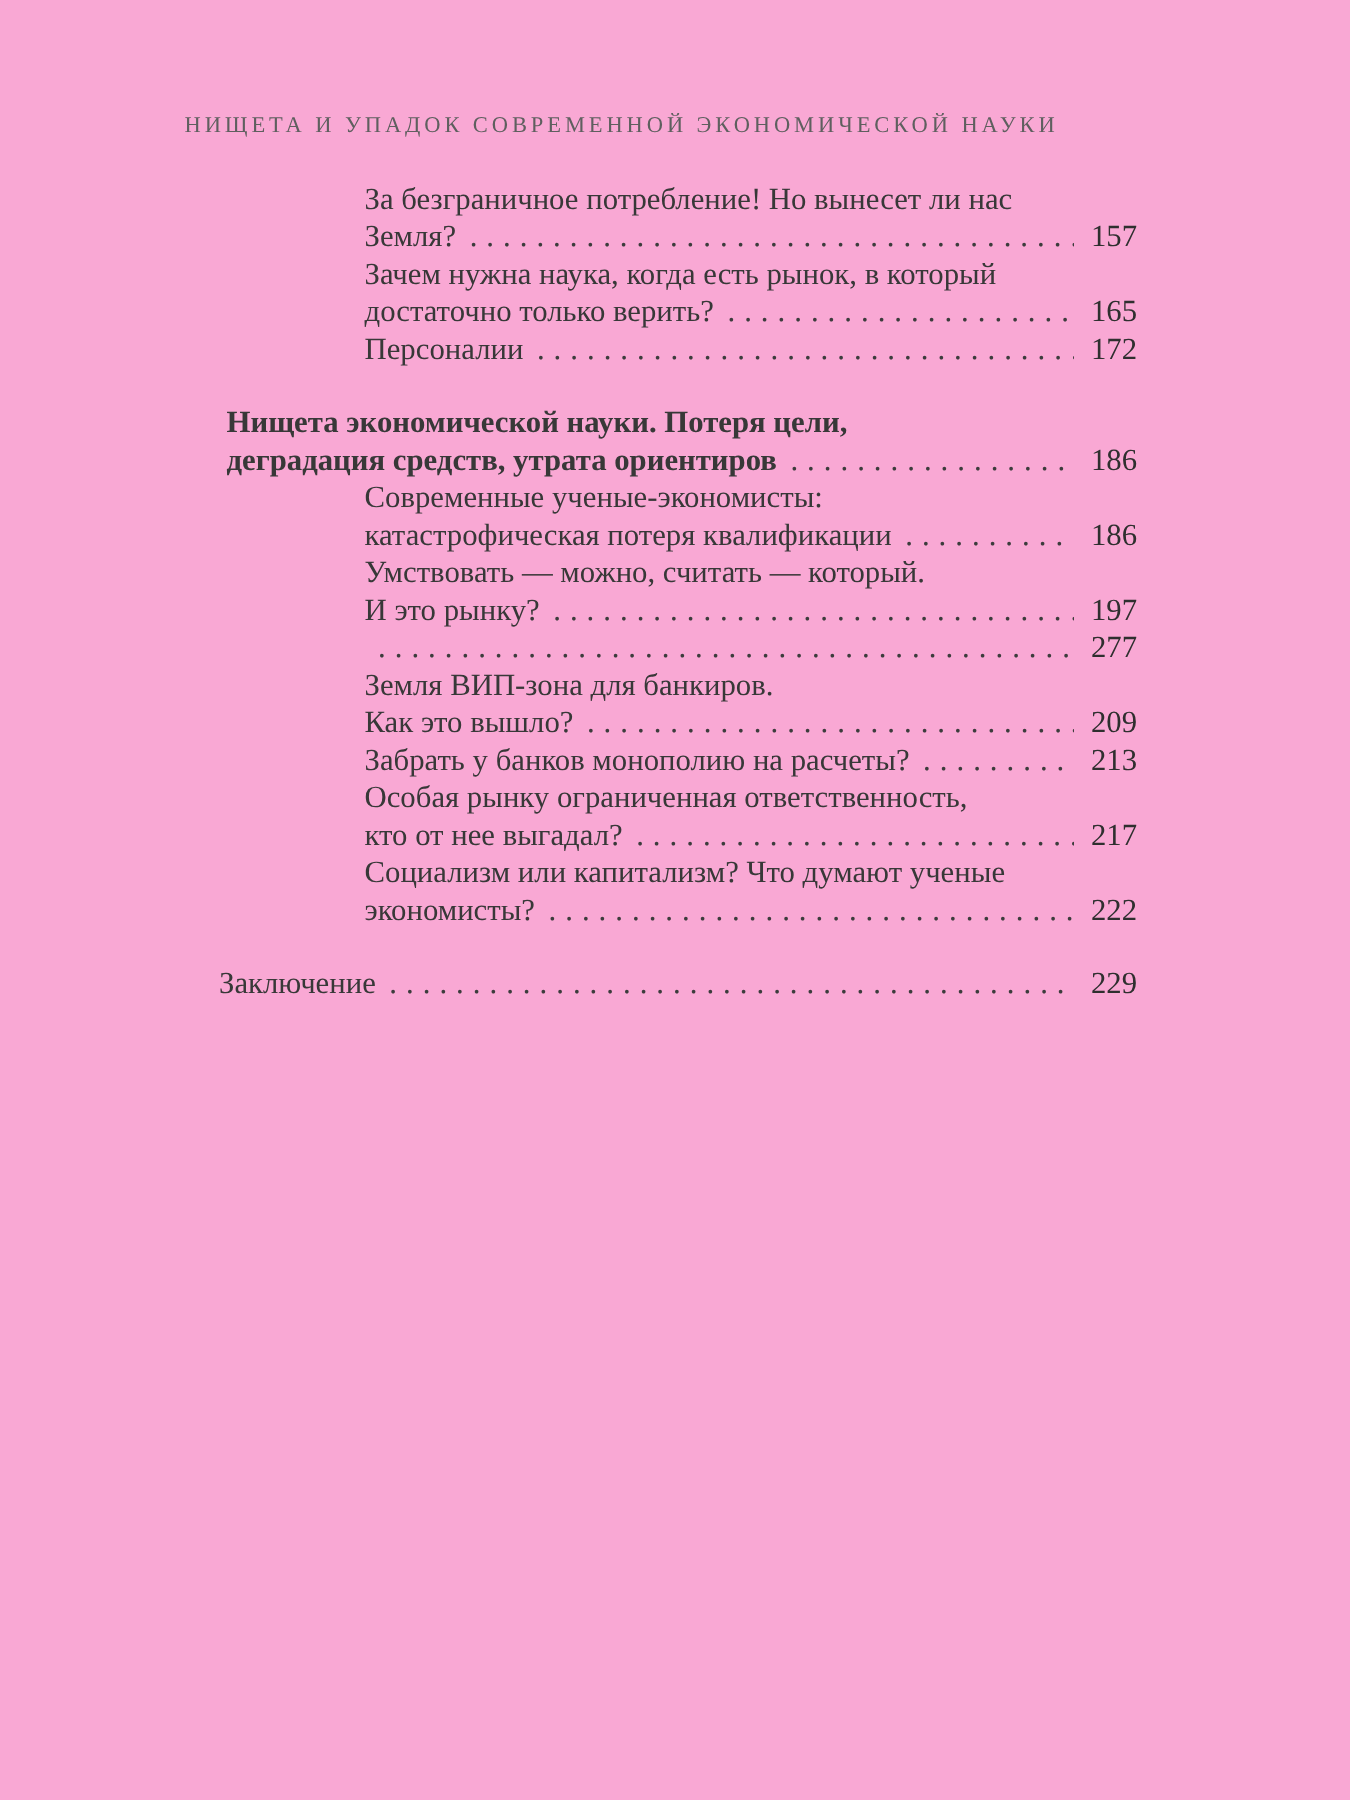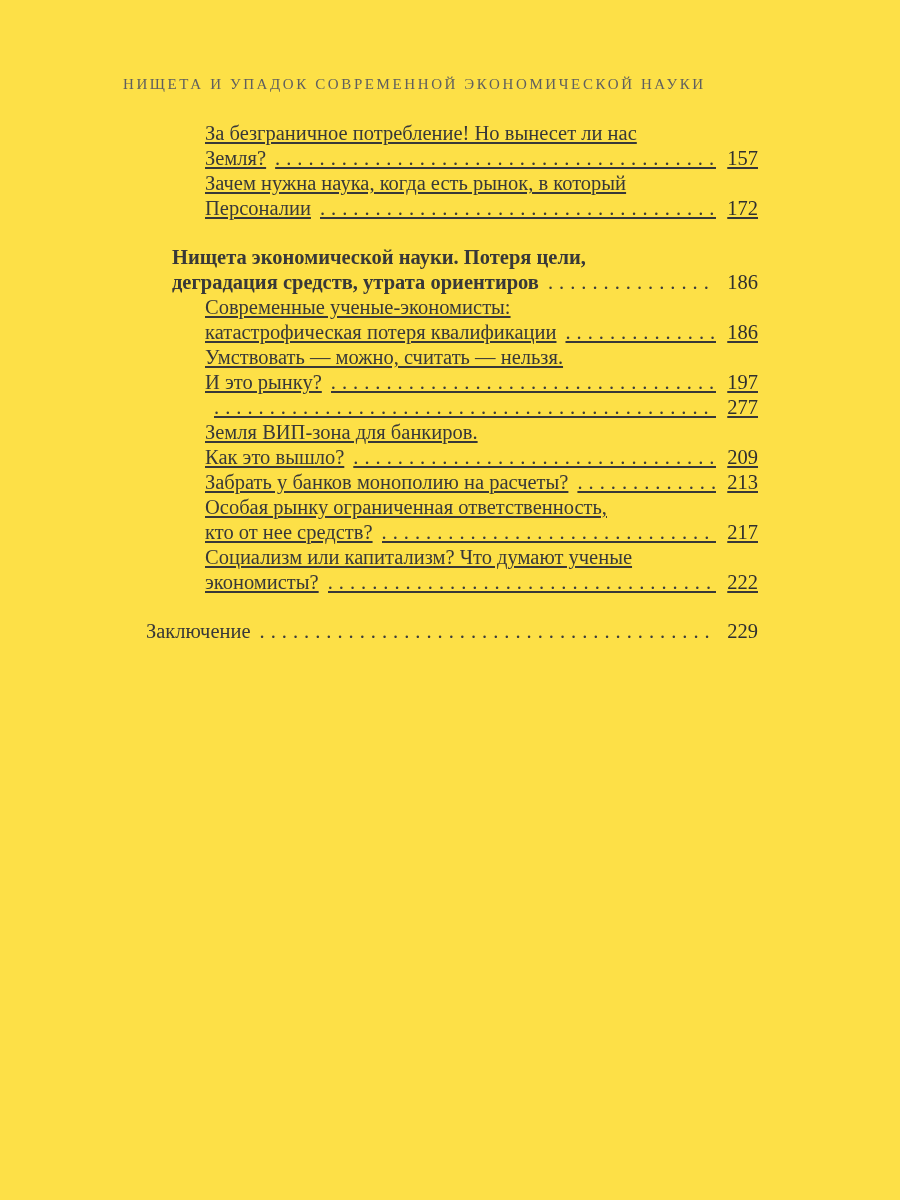--- a/index.html
+++ b/index.html
@@ -4,21 +4,21 @@
 <style>
   html, body {
     margin: 0;
     padding: 0;
     background: #ffffff;
   }
   .page {
     position: relative;
     width: 900px;
     height: 1200px;
-    background: #fde047;
+    background: #f9a8d4;
     box-sizing: border-box;
     padding: 76px 142px 0 123px;
     font-family: "Liberation Serif", "DejaVu Serif", serif;
     color: #383838;
     overflow: hidden;
   }
   .running-head {
     font-size: 15px;
     letter-spacing: 2.6px;
     color: #5f5f5f;
@@ -51,41 +51,46 @@
     content: "..........................................................................................................";
     letter-spacing: 6px;
   }
   .pg {
     flex: 0 0 auto;
     min-width: 34px;
     text-align: right;
     font-weight: normal;
     color: #2f2f2f;
   }
-  .level1 { margin-left: 49px; }
-  .level2 { margin-left: 82px; text-decoration: underline; }
+  .level1 { margin-left: 28px; }
+  .level2 { margin-left: 120px; }
   .level0 { margin-left: 23px; }
   .gap { margin-top: 24px; }
 </style>
 </head>
 <body>
 
 <div class="page">
   <div class="running-head">НИЩЕТА И УПАДОК СОВРЕМЕННОЙ ЭКОНОМИЧЕСКОЙ НАУКИ</div>
   <div class="toc" id="toc">
       <div class="entry level2">
         <div class="line"><span class="txt">За безграничное потребление! Но вынесет ли нас</span></div>
         <div class="line last">
           <span class="txt">Земля?</span>
           <span class="dots"></span>
           <span class="pg">157</span>
         </div>
       </div>
       <div class="entry level2">
         <div class="line"><span class="txt">Зачем нужна наука, когда есть рынок, в который</span></div>
+        <div class="line last">
+          <span class="txt">достаточно только верить?</span>
+          <span class="dots"></span>
+          <span class="pg">165</span>
+        </div>
       </div>
       <div class="entry level2">
         <div class="line last">
           <span class="txt">Персоналии</span>
           <span class="dots"></span>
           <span class="pg">172</span>
         </div>
       </div>
       <div class="entry level1 bold gap">
         <div class="line"><span class="txt">Нищета экономической науки. Потеря цели,</span></div>
@@ -97,21 +102,21 @@
       </div>
       <div class="entry level2">
         <div class="line"><span class="txt">Современные ученые-экономисты:</span></div>
         <div class="line last">
           <span class="txt">катастрофическая потеря квалификации</span>
           <span class="dots"></span>
           <span class="pg">186</span>
         </div>
       </div>
       <div class="entry level2">
-        <div class="line"><span class="txt">Умствовать — можно, считать — нельзя.</span></div>
+        <div class="line"><span class="txt">Умствовать — можно, считать — который.</span></div>
         <div class="line last">
           <span class="txt">И это рынку?</span>
           <span class="dots"></span>
           <span class="pg">197</span>
         </div>
       </div>
       <div class="entry level2">
         <div class="line last">
           <span class="dots"></span>
           <span class="pg">277</span>
@@ -128,21 +133,21 @@
       <div class="entry level2">
         <div class="line last">
           <span class="txt">Забрать у банков монополию на расчеты?</span>
           <span class="dots"></span>
           <span class="pg">213</span>
         </div>
       </div>
       <div class="entry level2">
         <div class="line"><span class="txt">Особая рынку ограниченная ответственность,</span></div>
         <div class="line last">
-          <span class="txt">кто от нее средств?</span>
+          <span class="txt">кто от нее выгадал?</span>
           <span class="dots"></span>
           <span class="pg">217</span>
         </div>
       </div>
       <div class="entry level2">
         <div class="line"><span class="txt">Социализм или капитализм? Что думают ученые</span></div>
         <div class="line last">
           <span class="txt">экономисты?</span>
           <span class="dots"></span>
           <span class="pg">222</span>

